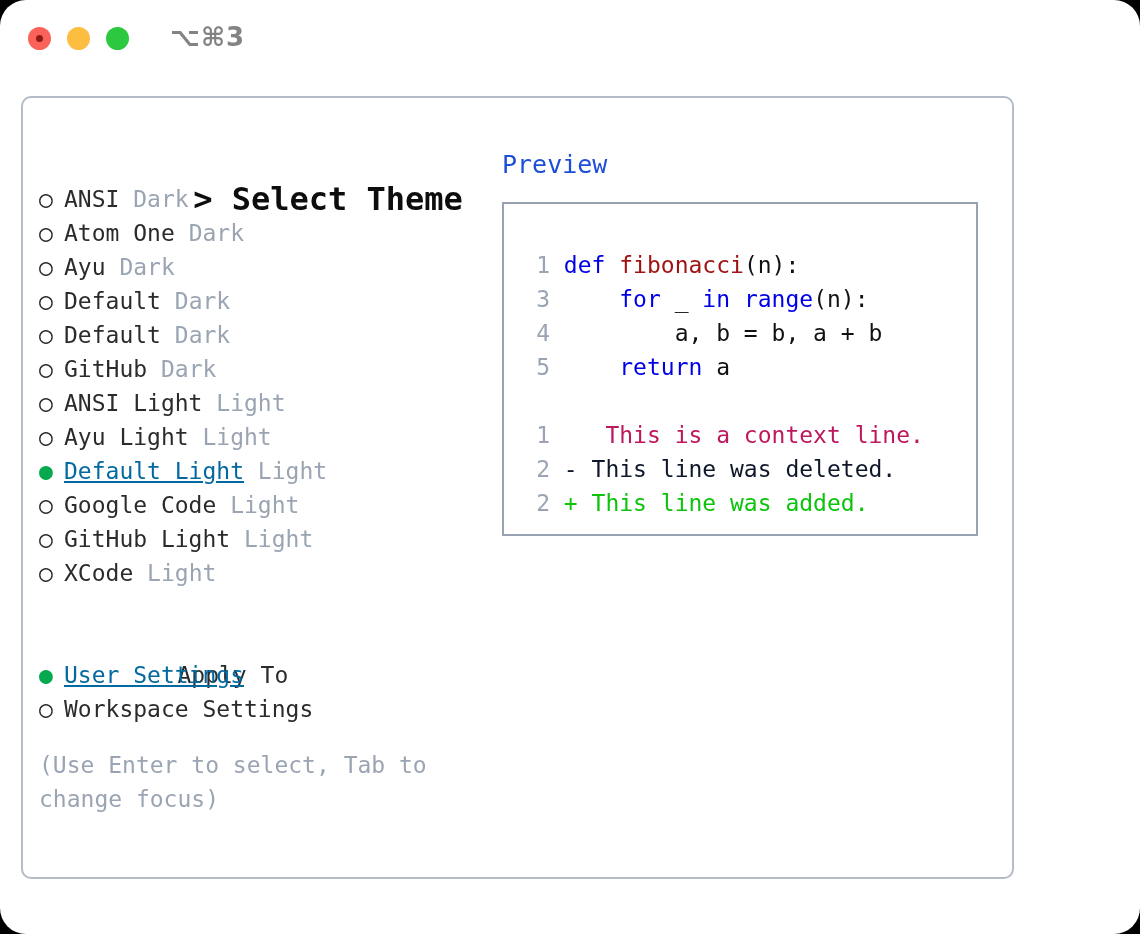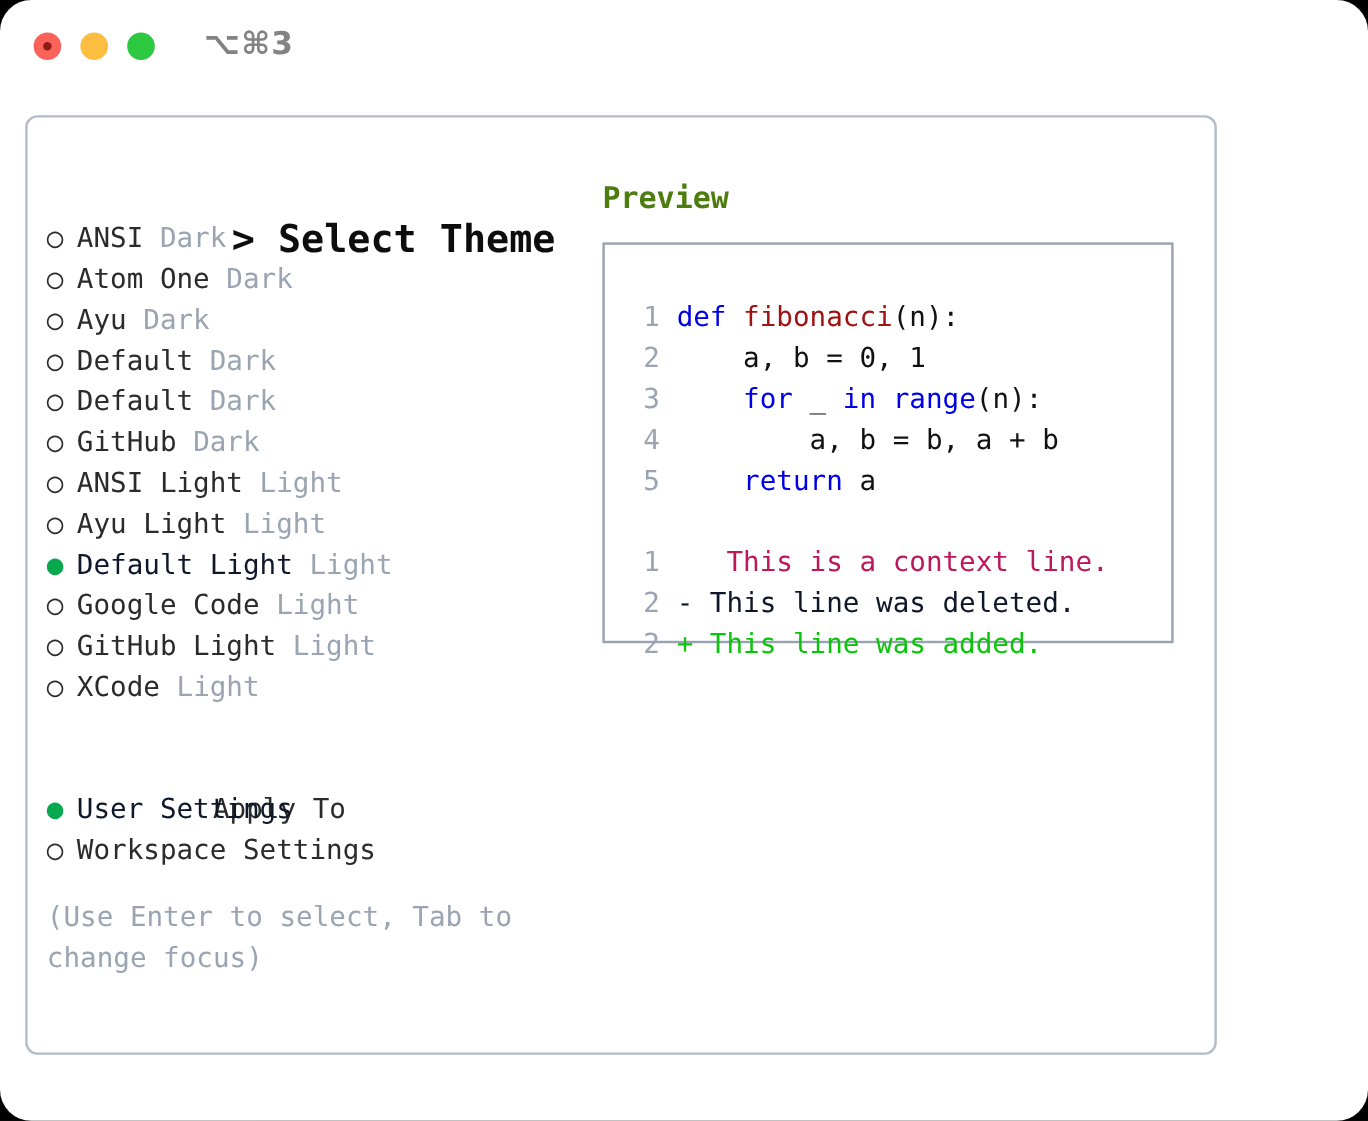--- a/index.html
+++ b/index.html
@@ -61,37 +61,37 @@
     font-size: 32px; font-weight: 700; color: #0d0d0d;
     height: 34px; line-height: 34px; white-space: pre;
   }
   .row {
     height: 34px; line-height: 34px;
     font-size: 23px; color: #2b2b2b;
     white-space: pre;
   }
   .bullet { display: inline-block; width: 25px; }
   .bullet-filled { color: #06a94d; }
-  .row.selected .name { color: #0f172a; }
+  .row.selected .name { color: #0369a1; text-decoration: underline; }
   .meta { color: #9aa4b2; }
   .spacer { height: 34px; }
   #hint {
     margin-top: 22px;
     font-size: 23px; line-height: 34px;
     color: #9aa4b2;
     width: 420px;
   }
 
   
   #right-col {
     position: absolute; left: 479px; top: 50px;
     width: 500px;
   }
   #preview-title {
-    font-size: 25px; font-weight: 700; color: #4d7c0f;
+    font-size: 25px; font-weight: 400; color: #1d4ed8;
     height: 34px; line-height: 34px;
   }
   #preview-box {
     margin-top: 20px;
     width: 476px; height: 334px;
     border: 2px solid #98a2b3;
     background: #fff;
     padding: 44px 0 0 18px;
   }
   .code-line {
@@ -156,21 +156,20 @@
         </div>
 
       <div id="hint">(Use Enter to select, Tab to change focus)</div>
     </div>
 
     <div id="right-col">
       <div id="preview-title">Preview</div>
       <div id="preview-box">
         <div id="code-block">
             <div class="code-line"><span class="lineno">1</span> <span class="kw">def </span><span class="fn">fibonacci</span><span>(n):</span></div>
-            <div class="code-line"><span class="lineno">2</span> <span>    a, b = 0, 1</span></div>
             <div class="code-line"><span class="lineno">3</span> <span>    </span><span class="kw">for</span><span> _ </span><span class="kw">in</span><span> </span><span class="kw">range</span><span>(n):</span></div>
             <div class="code-line"><span class="lineno">4</span> <span>        a, b = b, a + b</span></div>
             <div class="code-line"><span class="lineno">5</span> <span>    </span><span class="kw">return</span><span> a</span></div>
           </div>
         <div class="gap"></div>
         <div id="diff-block">
             <div class="code-line"><span class="lineno">1</span> <span class="ctx">   This is a context line.</span></div>
             <div class="code-line"><span class="lineno">2</span> <span class="del">- This line was deleted.</span></div>
             <div class="code-line"><span class="lineno">2</span> <span class="add">+ This line was added.</span></div>
           </div>

